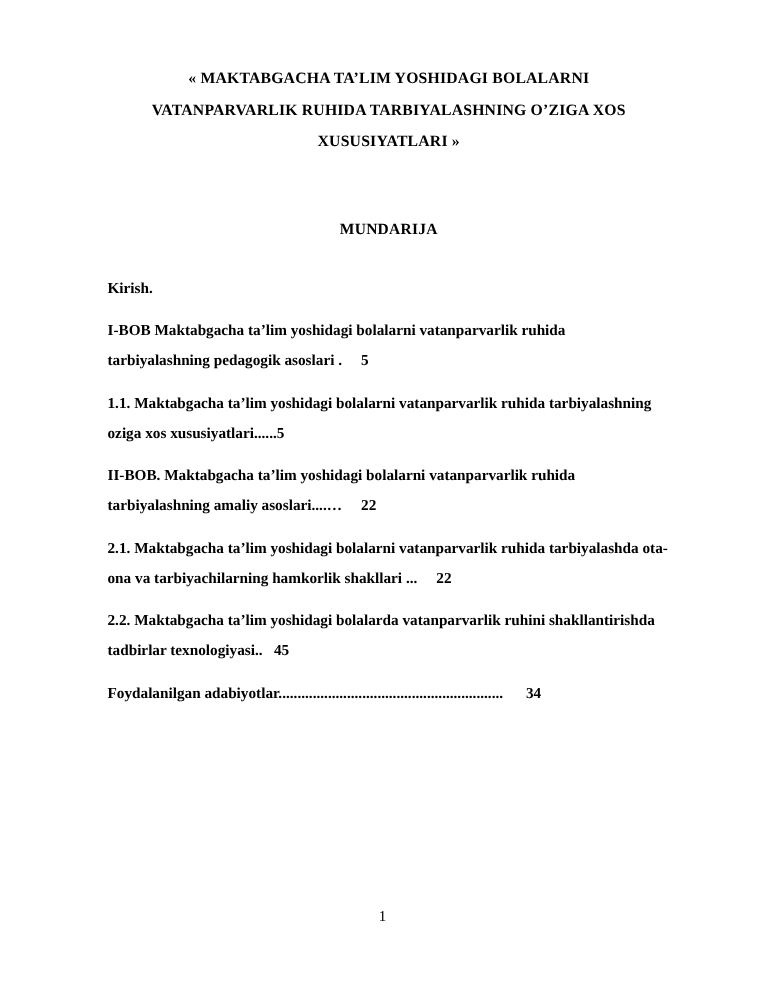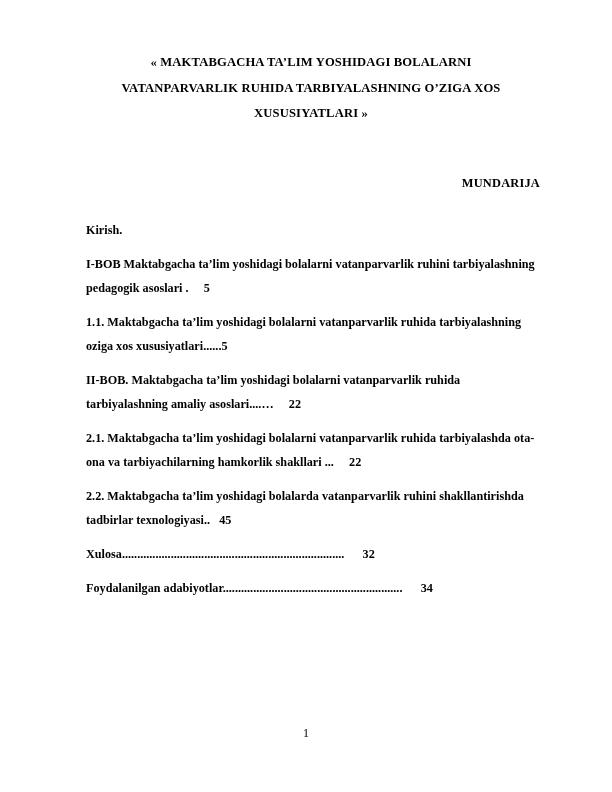--- a/index.html
+++ b/index.html
@@ -39,21 +39,21 @@
   }
   .doc-title .tline.wide {
     margin-left: -26px;
     margin-right: -26px;
   }
 
   
   .toc-heading {
     margin: 0;
     padding-top: 48px;
-    text-align: right;
+    text-align: center;
     font-weight: bold;
     font-size: 12.4px;
     line-height: 16px;
     letter-spacing: 0.2px;
   }
 
   
   .toc-list {
     margin: 4px;
     padding: 0;
@@ -99,25 +99,24 @@
     <div class="doc-title">
       <span class="tline">« MAKTABGACHA TA’LIM YOSHIDAGI BOLALARNI</span>
       <span class="tline wide">VATANPARVARLIK RUHIDA TARBIYALASHNING O’ZIGA XOS</span>
       <span class="tline">XUSUSIYATLARI »</span>
     </div>
 
     <div class="toc-heading">MUNDARIJA</div>
 
     <ul class="toc-list">
       <li class="toc-entry first-entry"><span class="entry-text">Kirish.</span><span class="entry-page"></span></li>
-      <li class="toc-entry"><span class="entry-text">I-BOB Maktabgacha ta’lim yoshidagi bolalarni vatanparvarlik ruhini tarbiyalashning pedagogik asoslari .</span><span class="entry-page">     5</span></li>
+      <li class="toc-entry"><span class="entry-text">I-BOB Maktabgacha ta’lim yoshidagi bolalarni vatanparvarlik ruhida tarbiyalashning pedagogik asoslari .</span><span class="entry-page">     5</span></li>
       <li class="toc-entry"><span class="entry-text">1.1. Maktabgacha ta’lim yoshidagi bolalarni vatanparvarlik ruhida tarbiyalashning oziga xos xususiyatlari......</span><span class="entry-page">5</span></li>
       <li class="toc-entry"><span class="entry-text">II-BOB.  Maktabgacha ta’lim yoshidagi bolalarni vatanparvarlik ruhida tarbiyalashning amaliy asoslari....…</span><span class="entry-page">     22</span></li>
       <li class="toc-entry"><span class="entry-text">2.1. Maktabgacha ta’lim yoshidagi bolalarni vatanparvarlik ruhida tarbiyalashda ota-ona va tarbiyachilarning hamkorlik shakllari ...</span><span class="entry-page">     22</span></li>
       <li class="toc-entry"><span class="entry-text">2.2. Maktabgacha ta’lim yoshidagi bolalarda vatanparvarlik ruhini shakllantirishda tadbirlar texnologiyasi..</span><span class="entry-page">   45</span></li>
-      <li class="toc-entry"><span class="entry-text">Xulosa.........................................................................</span><span class="entry-page">      32</span></li>
       <li class="toc-entry"><span class="entry-text">Foydalanilgan adabiyotlar...........................................................</span><span class="entry-page">      34</span></li>
     </ul>
 
   </div>
 
   <div class="page-number">1</div>
 </div>
 
 </body></html>

